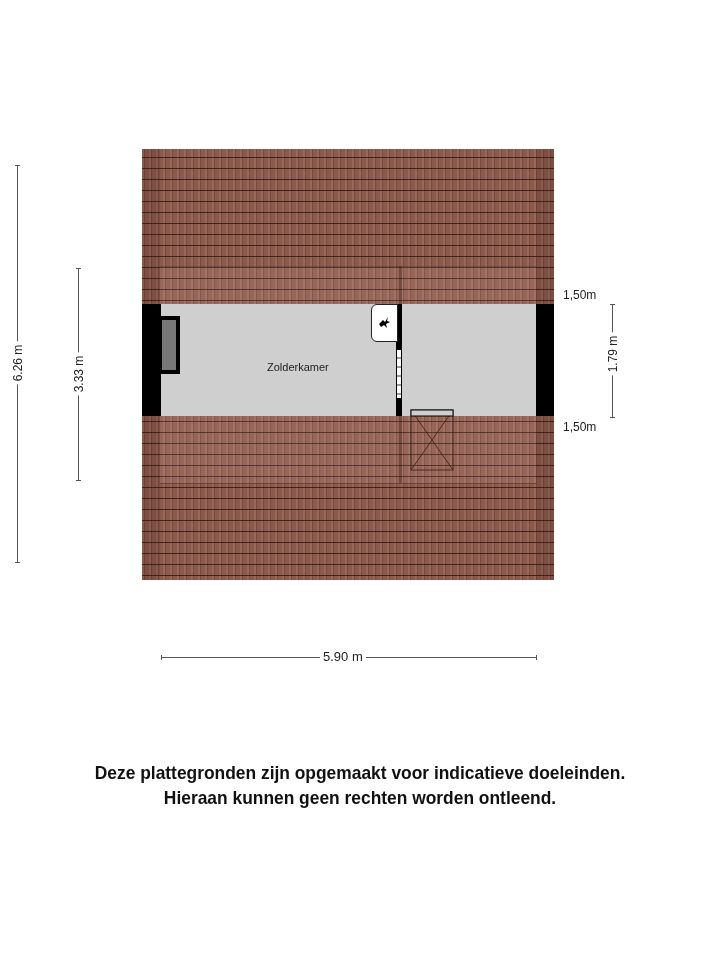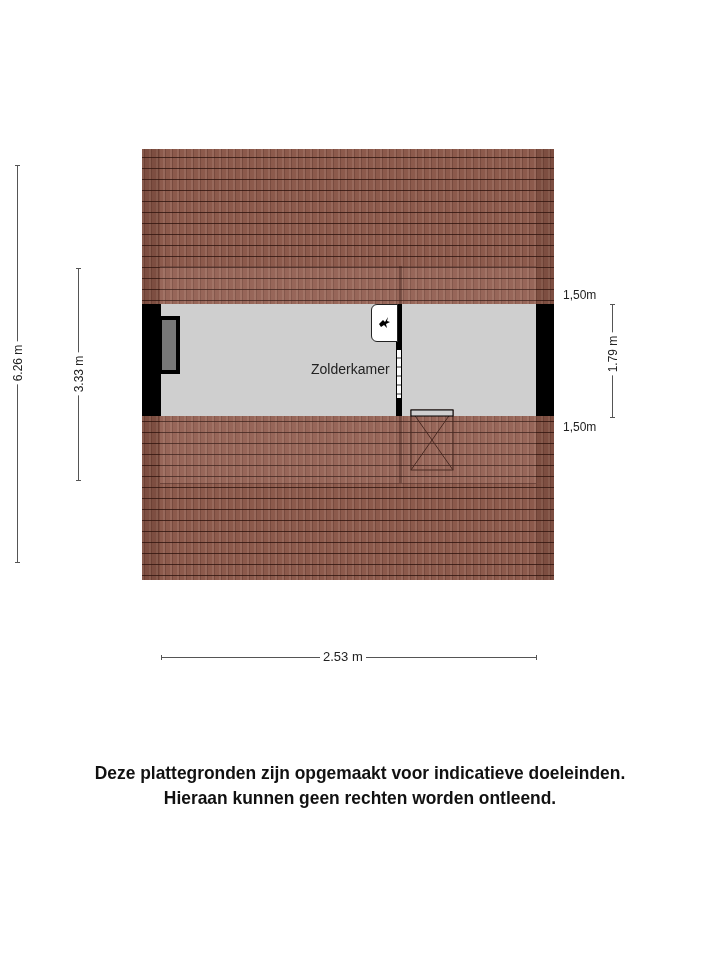--- a/index.html
+++ b/index.html
@@ -12,21 +12,21 @@
       repeating-linear-gradient(90deg, rgba(255,230,220,0.10) 0px, rgba(255,230,220,0.10) 2px, rgba(50,20,15,0.22) 2px, rgba(50,20,15,0.22) 3px, rgba(0,0,0,0) 3px, rgba(0,0,0,0) 7px);
   }
   .room { background:#cfcfcf; }
   .wall { background:#000; }
   .dim-line-v { width:1px; background:#555; }
   .dim-line-h { height:1px; background:#555; }
   .tick-h { width:5px; height:1px; background:#555; }
   .tick-v { width:1px; height:5px; background:#555; }
   .dim-label { font-size:12px; color:#222; white-space:nowrap; background:#fff; padding:0 3px; }
   .rot { transform:rotate(-90deg); transform-origin:center center; }
-  .room-label { font-size:14px; color:#222;margin-left:44px; }
+  .room-label { font-size:11px; color:#222; }
   .disclaimer { width:720px; text-align:center; font-weight:bold; font-size:18.5px; line-height:25px; color:#111; transform:scaleX(0.94); transform-origin:center; }
 </style>
 </head>
 <body>
 
 <div class="abs" style="left:0;top:0;width:720px;height:700px;">
 
   <div class="abs roof" style="left:142px;top:149px;width:412px;height:431px;"></div>
 
   <div class="abs" style="left:142px;top:149px;width:18px;height:431px;background:rgba(60,25,18,0.18);"></div>
@@ -86,19 +86,19 @@
   <div class="abs" style="left:583px;top:346px;width:60px;height:16px;display:flex;align-items:center;justify-content:center;">
     <span class="dim-label rot">1.79 m</span>
   </div>
 
   <div class="abs" style="left:563px;top:288px;font-size:12px;color:#222;">1,50m</div>
   <div class="abs" style="left:563px;top:420px;font-size:12px;color:#222;">1,50m</div>
 
   <div class="abs dim-line-h" style="left:161px;top:657px;width:375px;"></div>
   <div class="abs tick-v" style="left:161px;top:655px;"></div>
   <div class="abs tick-v" style="left:536px;top:655px;"></div>
-  <div class="abs dim-label" style="left:320px;top:649px;font-size:13px;">2.53 m</div>
+  <div class="abs dim-label" style="left:320px;top:649px;font-size:13px;">5.90 m</div>
 </div>
 
 <div class="abs disclaimer" style="left:0;top:760px;">
   <div>Deze plattegronden zijn opgemaakt voor indicatieve doeleinden.</div>
   <div>Hieraan kunnen geen rechten worden ontleend.</div>
 </div>
 
 </body></html>

